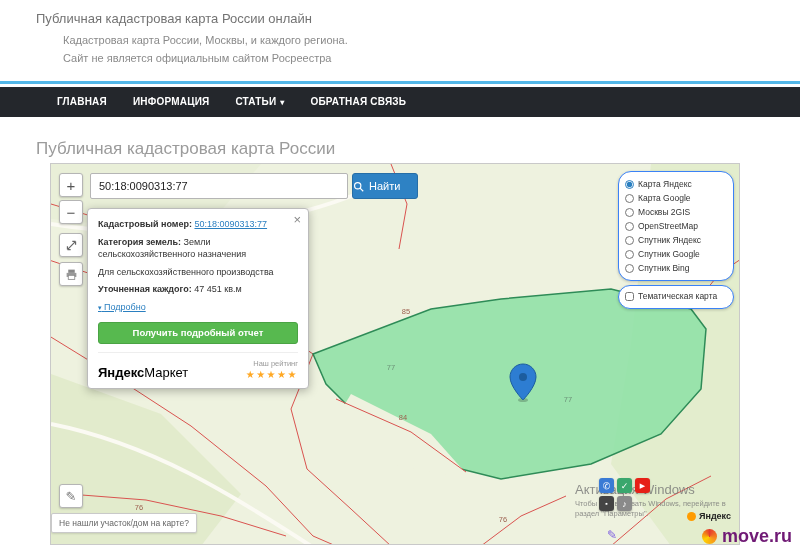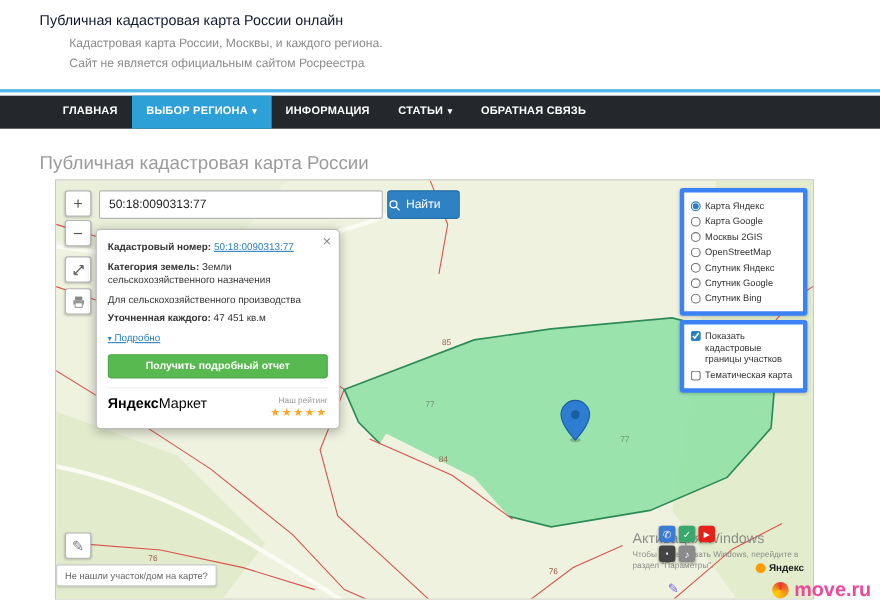--- a/index.html
+++ b/index.html
@@ -4,21 +4,21 @@
 <style>
   * { box-sizing: border-box; margin: 0; padding: 0; }
   html, body { width: 800px; height: 552px; }
   body {
     position: relative; overflow: hidden; background: #fff;
     font-family: "Liberation Sans", sans-serif; color: #333;
   }
   
   .site-header { position: absolute; top: 0; left: 0; right: 0; height: 84px;
     background: #fff; border-bottom: 3px solid #53b7e8; padding: 11px 0 0 36px; }
-  .site-title { color: #0f172a; font-size: 13px; margin-bottom: 6px; cursor: pointer; }
+  .site-title { color: #737373; font-size: 13px; margin-bottom: 6px; cursor: pointer; }
   .site-sub { color: #8a8a8a; font-size: 11px; line-height: 1.6; padding-left: 27px; }
   
   .nav { position: absolute; top: 87px; left: 0; right: 0; height: 30px;
     background: #24272c; display: flex; padding-left: 44px; }
   .nav-item { color: #fff; font-size: 10px; font-weight: bold; line-height: 30px;
     padding: 0 13px; letter-spacing: .2px; cursor: pointer; white-space: nowrap; }
   .nav-item.active { background: #2ea0d8; }
   .nav-caret { font-size: 8px; margin-left: 4px; }
   
   .page-title { position: absolute; top: 139px; left: 36px; font-size: 17px;
@@ -47,30 +47,30 @@
     border: 1px solid #bbb; border-radius: 4px; box-shadow: 0 2px 10px rgba(0,0,0,.28);
     padding: 9px 10px 8px; font-size: 9px; color: #333; }
   .p-row { margin-bottom: 5px; line-height: 1.4; }
   .p-link { color: #2a7fc0; text-decoration: underline; cursor: pointer; }
   .popup-close { position: absolute; right: 7px; top: 3px; font-size: 13px; color: #888;
     cursor: pointer; }
   .more-caret { color: #2a7fc0; font-size: 7px; }
   .report-btn { width: 100%; height: 22px; background: #57b94f; border: 1px solid #4aa344;
     border-radius: 3px; color: #fff; font-size: 9.5px; font-weight: bold; cursor: pointer;
     margin: 3px 0 8px; font-family: "Liberation Sans", sans-serif; text-align: center; }
-  .ym-row { display: flex; justify-content: space-between; align-items: flex-start;
+  .ym-row { display: flex; justify-content: space-between; align-items: flex-end;
     border-top: 1px solid #eee; padding-top: 6px; }
   .ym-logo { font-size: 13px; color: #000; cursor: pointer; }
   .ym-bold { font-weight: bold; }
   .rating { text-align: right; }
   .rating-label { font-size: 7.5px; color: #999; margin-bottom: 1px; }
   .stars { font-size: 10px; color: #ffa824; letter-spacing: 1.5px; }
   
   .panels { position: absolute; right: 5px; top: 7px; width: 116px; }
-  .panel { background: #fff; border: 4px solid #3b82f6; border-radius: 3px;
+  .panel { background: #fff; border: 1px solid #3b82f6; border-radius: 13px;
     padding: 5px 6px; box-shadow: 0 1px 3px rgba(0,0,0,.2); margin-bottom: 4px; }
   .layer-row { display: flex; align-items: center; gap: 4px; font-size: 8.5px;
     color: #333; height: 14px; cursor: pointer; white-space: nowrap; }
   .layer-row input { width: 9px; height: 9px; margin: 0; accent-color: #2a7fc0; }
   .chk-row { display: flex; align-items: flex-start; gap: 4px; font-size: 8.5px;
     color: #333; cursor: pointer; margin-bottom: 4px; line-height: 1.25; }
   .chk-row input { width: 9px; height: 9px; margin-top: 1px; accent-color: #2a7fc0; }
   
   .pencil-btn { position: absolute; left: 8px; top: 320px; width: 24px; height: 24px;
     background: #fff; border: 1px solid #b5b5b5; border-radius: 3px; color: #777;
@@ -88,36 +88,35 @@
   .app-icon { width: 15px; height: 15px; border-radius: 3px; font-size: 9px; color: #fff;
     display: flex; align-items: center; justify-content: center; cursor: pointer;
     box-shadow: 0 1px 2px rgba(0,0,0,.25); }
   .pen-float { position: absolute; left: 556px; top: 364px; font-size: 12px;
     color: #7b5be0; cursor: pointer; }
   .map-attr { position: absolute; left: 636px; top: 347px; display: flex;
     align-items: center; gap: 3px; font-size: 9px; font-weight: bold; color: #222; }
   .attr-dot { width: 9px; height: 9px; border-radius: 50%; background: #ff9c00; }
   
   .brand { position: absolute; right: 8px; bottom: 5px; display: flex;
-    align-items: center; gap: 5px; font-size: 18px; font-weight: bold; color: #ec4899; }
+    align-items: center; gap: 5px; font-size: 18px; font-weight: bold; color: #701a75; }
   .brand-dot { width: 15px; height: 15px; border-radius: 50%; background: #e8502e;
     background-image: conic-gradient(#e63b2e, #f7941d, #ffd200, #e63b2e); }
 </style>
 </head>
 <body>
 
 <div class="site-header">
   <div class="site-title">Публичная кадастровая карта России онлайн</div>
   <div class="site-sub">Кадастровая карта России, Москвы, и каждого региона.</div>
   <div class="site-sub">Сайт не является официальным сайтом Росреестра</div>
 </div>
 
 <div class="nav">
   <div class="nav-item">ГЛАВНАЯ</div>
-  <div class="nav-item active"><span>ВЫБОР РЕГИОНА</span><span class="nav-caret">▾</span></div>
   <div class="nav-item">ИНФОРМАЦИЯ</div>
   <div class="nav-item"><span>СТАТЬИ</span><span class="nav-caret">▾</span></div>
   <div class="nav-item">ОБРАТНАЯ СВЯЗЬ</div>
 </div>
 
 <h1 class="page-title">Публичная кадастровая карта России</h1>
 
 <div class="map">
 
   <svg class="map-svg" width="690" height="382" viewBox="0 0 690 382">
@@ -240,24 +239,20 @@
       <label class="layer-row">
           <input type="radio" name="maptype" style="">
           <span>Спутник Google</span>
         </label>
       <label class="layer-row">
           <input type="radio" name="maptype" style="">
           <span>Спутник Bing</span>
         </label>
     </div>
     <div class="panel">
-      <label class="chk-row">
-          <input type="checkbox" checked="" style="">
-          <span>Показать кадастровые границы участков</span>
-        </label>
       <label class="chk-row" style="margin-bottom:1px">
           <input type="checkbox" style="">
           <span>Тематическая карта</span>
         </label>
     </div>
   </div>
 
   <div class="pencil-btn">✎</div>
   <div class="hint-box">Не нашли участок/дом на карте?</div>
 

